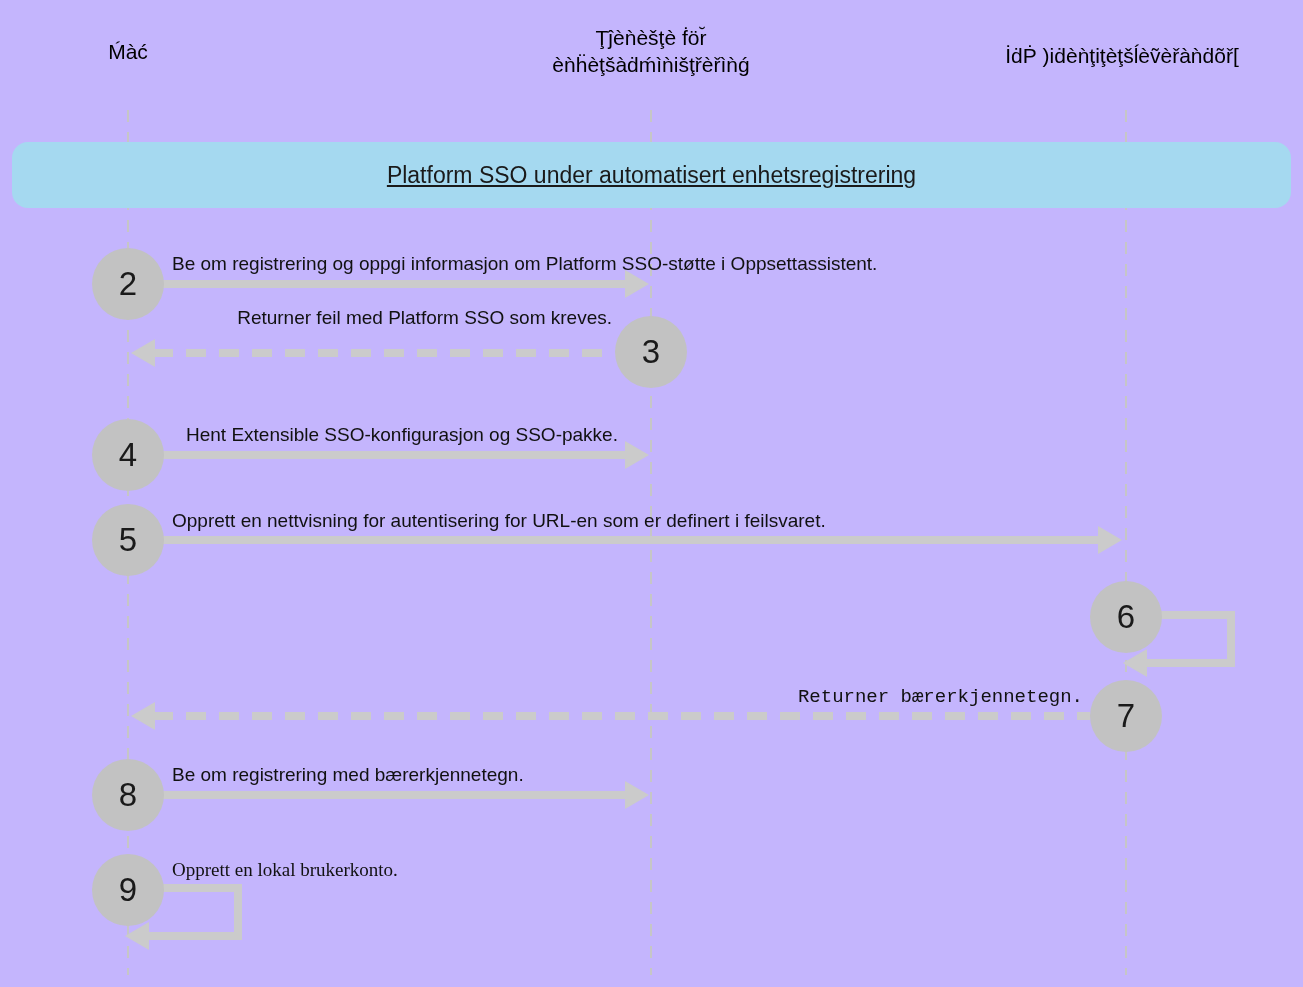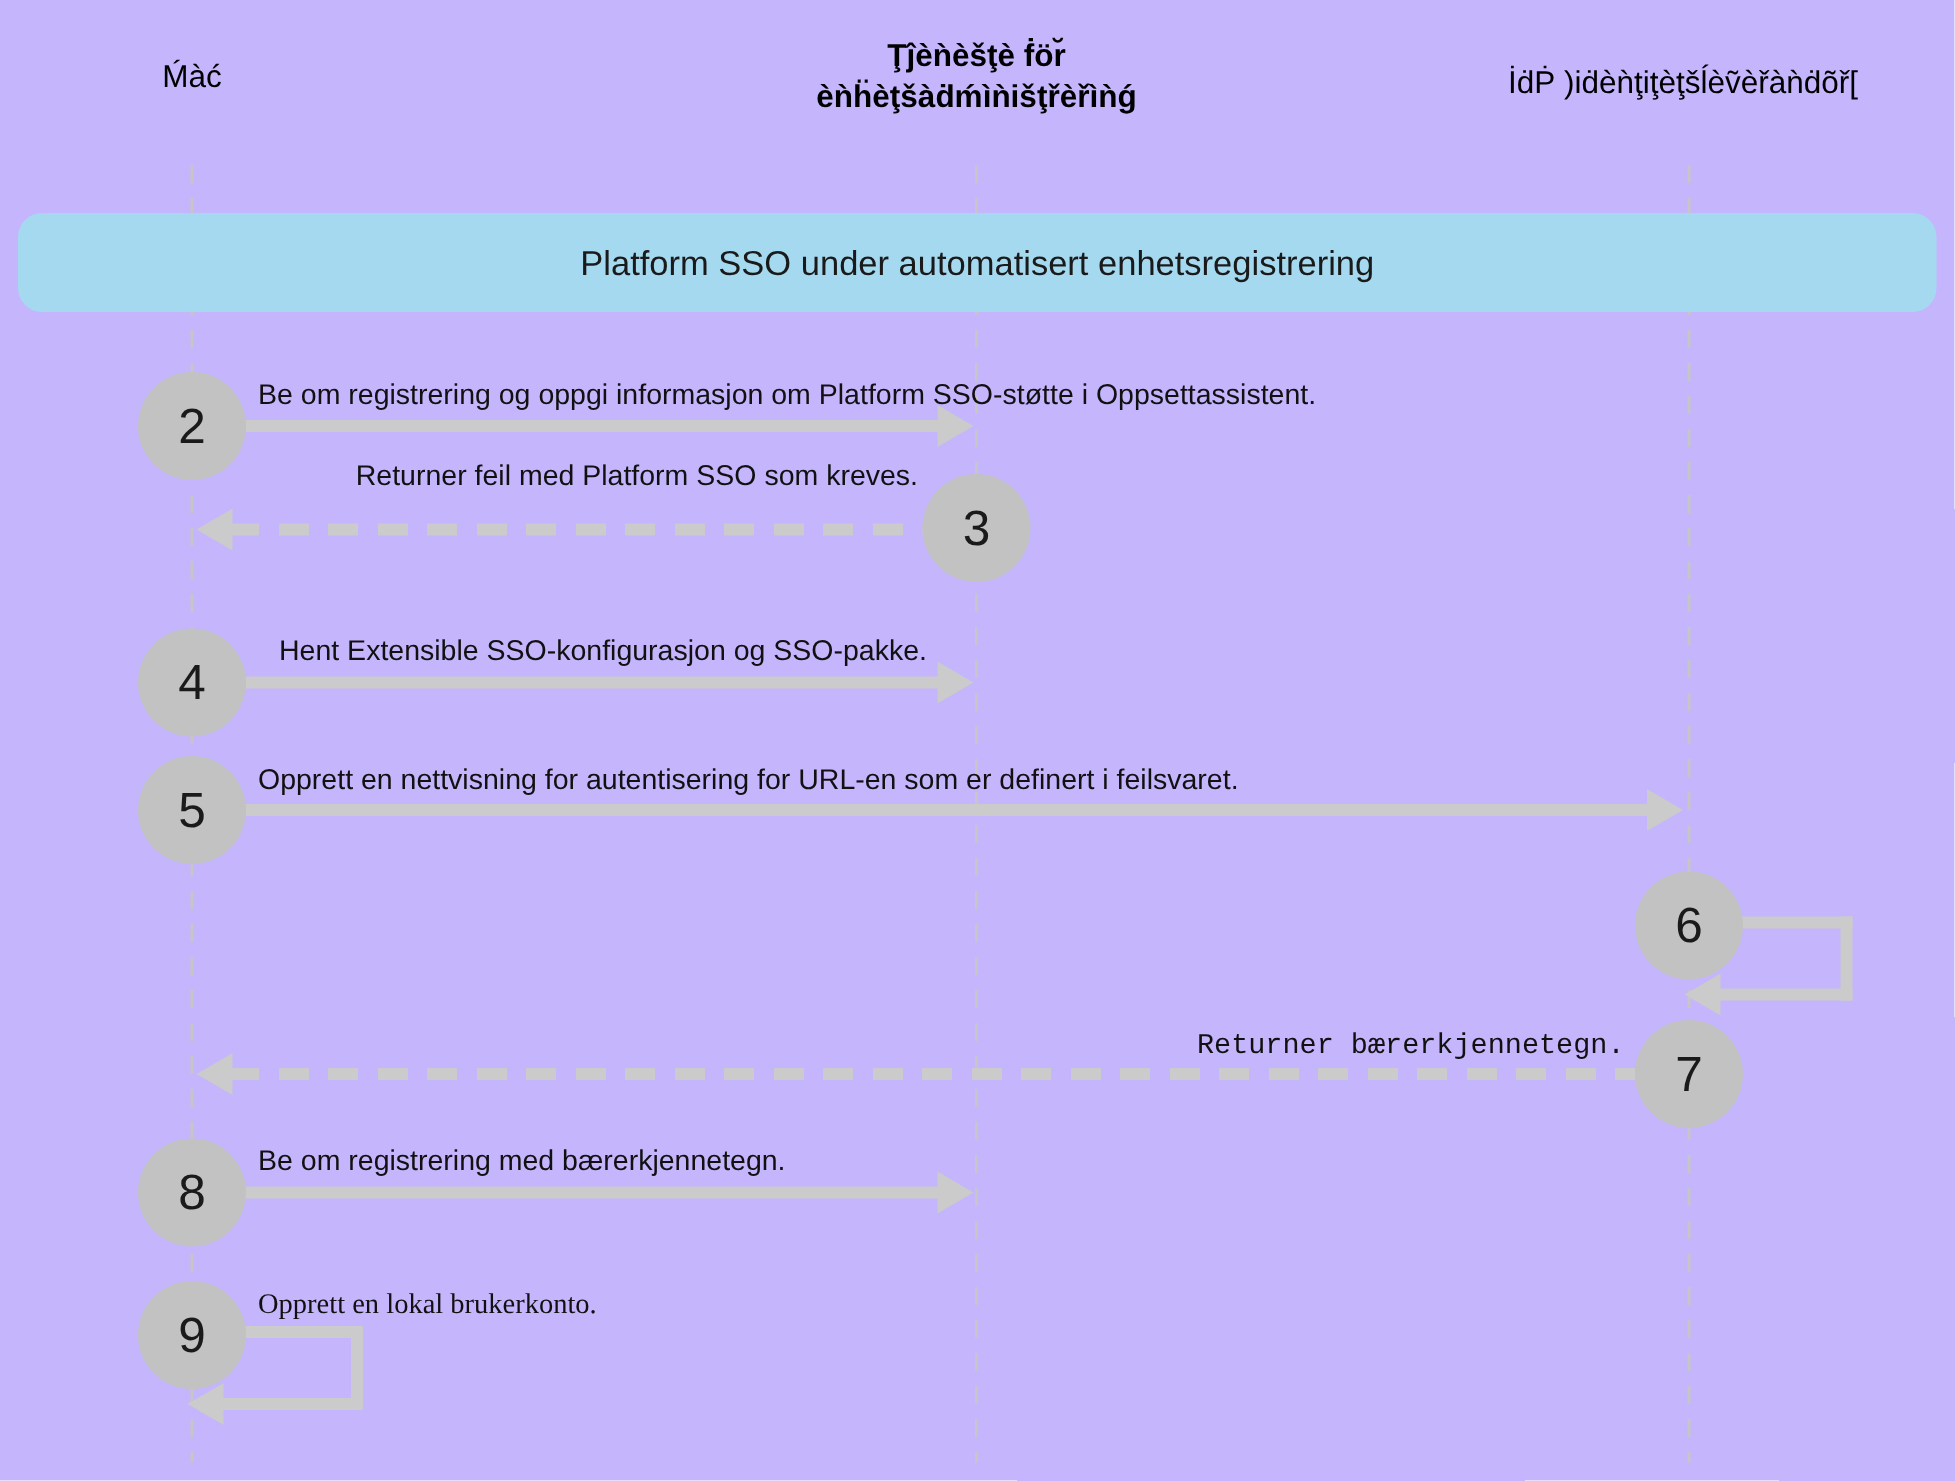--- a/index.html
+++ b/index.html
@@ -11,21 +11,21 @@
     position:absolute;top:110px;bottom:12px;width:2px;
     background:repeating-linear-gradient(180deg,var(--line) 0 12px,transparent 12px 22px);
   }
   .actor{
     position:absolute;font-size:21px;line-height:27px;text-align:center;color:#000;
     transform:translateX(-50%);white-space:nowrap;
   }
   .banner{
     position:absolute;left:12px;top:142px;width:1279px;height:66px;border-radius:16px;
     background:var(--banner);display:flex;align-items:center;justify-content:center;
-    font-size:23px;color:#1a1a1a;
+    font-size:23px;color:#1a1a1a;text-decoration:underline;
   }
   .circle{
     position:absolute;width:72px;height:72px;border-radius:50%;background:var(--circle);
     display:flex;align-items:center;justify-content:center;font-size:33px;color:#1a1a1a;
     transform:translate(-50%,-50%);
   }
   .msg{
     position:absolute;font-size:19px;line-height:24px;color:#111;white-space:nowrap;
   }
   .msg.wrap{white-space:normal;}
@@ -53,21 +53,21 @@
 </head>
 <body>
 
 <div id="canvas" style="--banner: #a5d9f0; --circle: #c2c2c2; --arrow: #cbcbcb; --line: #c6c6c6;">
 
   <div class="lifeline" style="left:127px;"></div>
   <div class="lifeline" style="left:650px;"></div>
   <div class="lifeline" style="left:1125px;"></div>
 
   <div class="actor" style="left:128px;top:38px;">Ḿàć</div>
-  <div class="actor" style="left:651px;top:24px;font-weight:bold;">
+  <div class="actor" style="left:651px;top:24px;">
     <div>Ţĵèǹèšţè ḟör̆</div>
     <div>èǹḧèţšàḋḿìǹišţřèřìǹǵ</div>
   </div>
   <div class="actor" style="left:1122px;top:42px;">İḋṖ )iḋèǹţiţèţšĺèṽèřàǹḋõř[</div>
 
   <div class="banner">
     <span>Platform SSO under automatisert enhetsregistrering</span>
   </div>
 
   <div class="msg" style="left:172px;top:252px;">Be om registrering og oppgi informasjon om Platform SSO-støtte i Oppsettassistent.</div>

